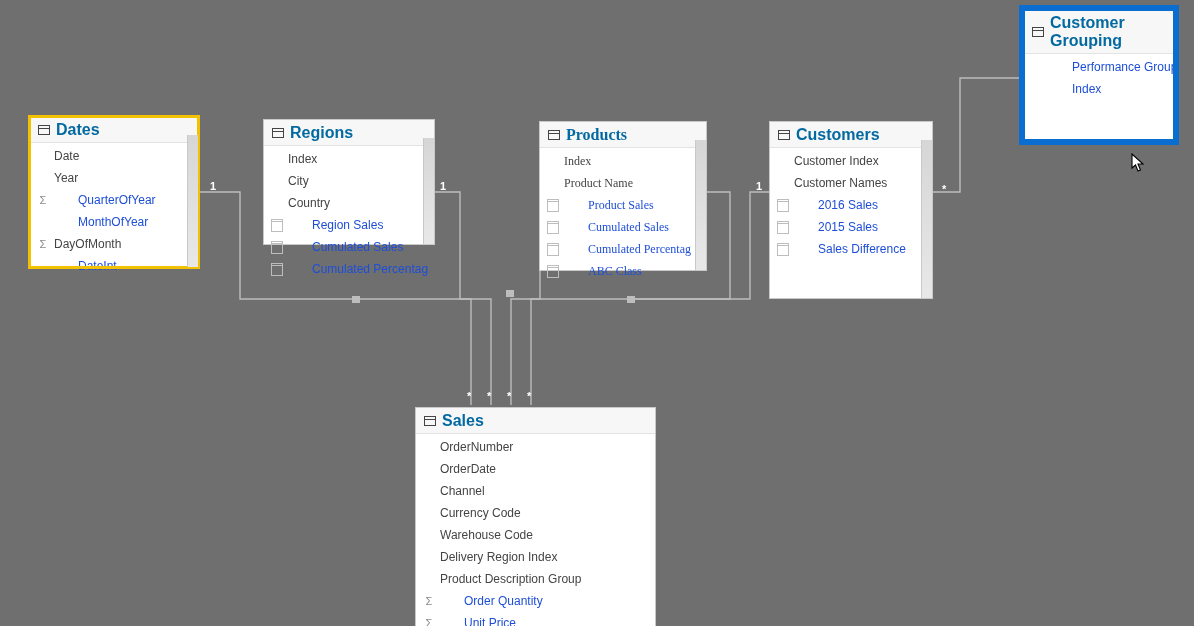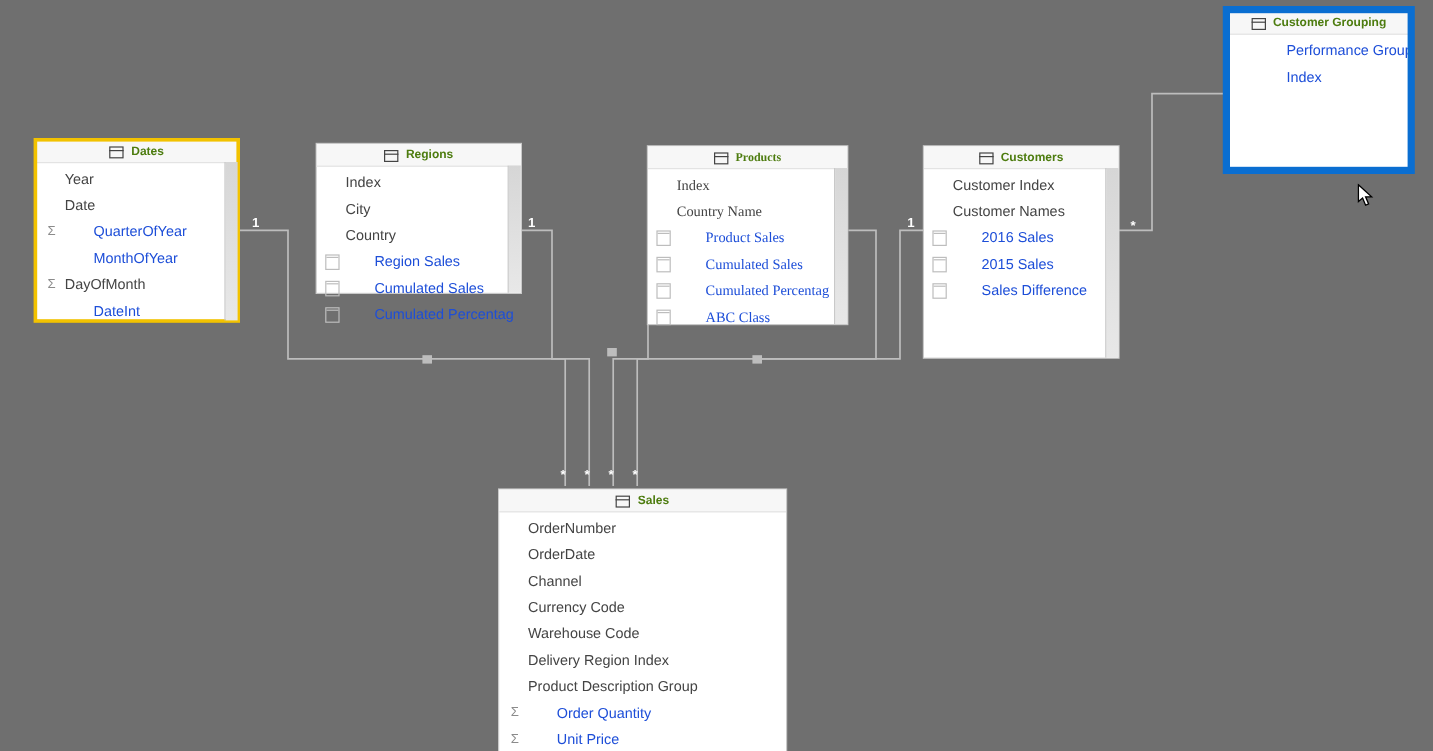--- a/index.html
+++ b/index.html
@@ -5,22 +5,22 @@
   html, body { margin: 0; padding: 0; width: 1194px; height: 626px; overflow: hidden;
                font-family: "Segoe UI", Arial, sans-serif; background: #6f6f6f; }
   .canvas { position: relative; width: 1194px; height: 626px; background: #6f6f6f; }
   svg.wires { position: absolute; inset: 0; width: 1194px; height: 626px; pointer-events: none; }
 
   .table { position: absolute; background: #ffffff; box-shadow: 0 0 0 1px #c9c9c9;
            color: #333; font-size: 12px; user-select: none; }
   .table.scrollhint::after { content:""; position:absolute; top:18px; right:0; bottom:0; width:10px;
            background: linear-gradient(#d6d6d6,#e8e8e8); border-left:1px solid #c9c9c9; }
   .table-header { display:flex; align-items:center; gap:6px; padding:4px 8px 3px 8px;
-                  font-weight:700; color:#4d7c0f; border-bottom:1px solid #e3e3e3;
-                  background:#f7f7f7; font-size:10px;justify-content:center; }
+                  font-weight:700; color:#0369a1; border-bottom:1px solid #e3e3e3;
+                  background:#f7f7f7; font-size:16px; }
   .table-icon { width:12px; height:10px; position:relative; flex:0 0 12px; }
   .table-icon::before { content:""; position:absolute; inset:0; border:1px solid #444; }
   .table-icon::after  { content:""; position:absolute; left:0; right:0; top:3px; height:0;
                         border-top:1px solid #444; }
 
   .field-list { padding: 2px 0 2px 0; }
   .field { display:flex; align-items:center; gap:4px; padding:2px 10px 2px 20px;
            height:18px; line-height:18px; color:#444; white-space:nowrap; overflow:hidden; }
   .field[data-muted="true"] { color:#1d4ed8;gap:28px; }
   .field .lead { width:14px; height:14px; flex:0 0 14px; display:flex; align-items:center;
@@ -75,26 +75,26 @@
 <span class="card-label" style="left:527px; top:390px">*</span>
 
 <div class="table scrollhint selected-yellow" style="left:30px; top:117px; width:168px; height:150px;">
   <div class="table-header">
     <span class="table-icon"></span>
     <span>Dates</span>
   </div>
   <div class="field-list">
         <div class="field" data-muted="false">
           <span class="lead "></span>
+          <span>Date</span>
+        </div>
+        <div class="field" data-muted="false">
+          <span class="lead "></span>
           <span>Year</span>
         </div>
-        <div class="field" data-muted="false">
-          <span class="lead "></span>
-          <span>Date</span>
-        </div>
         <div class="field" data-muted="true">
           <span class="lead sigma"></span>
           <span>QuarterOfYear</span>
         </div>
         <div class="field" data-muted="true">
           <span class="lead "></span>
           <span>MonthOfYear</span>
         </div>
         <div class="field" data-muted="false">
           <span class="lead sigma"></span>
@@ -145,21 +145,21 @@
     <span class="table-icon"></span>
     <span>Products</span>
   </div>
   <div class="field-list">
         <div class="field" data-muted="false">
           <span class="lead "></span>
           <span>Index</span>
         </div>
         <div class="field" data-muted="false">
           <span class="lead "></span>
-          <span>Country Name</span>
+          <span>Product Name</span>
         </div>
         <div class="field" data-muted="true">
           <span class="lead calc"></span>
           <span>Product Sales</span>
         </div>
         <div class="field" data-muted="true">
           <span class="lead calc"></span>
           <span>Cumulated Sales</span>
         </div>
         <div class="field" data-muted="true">

